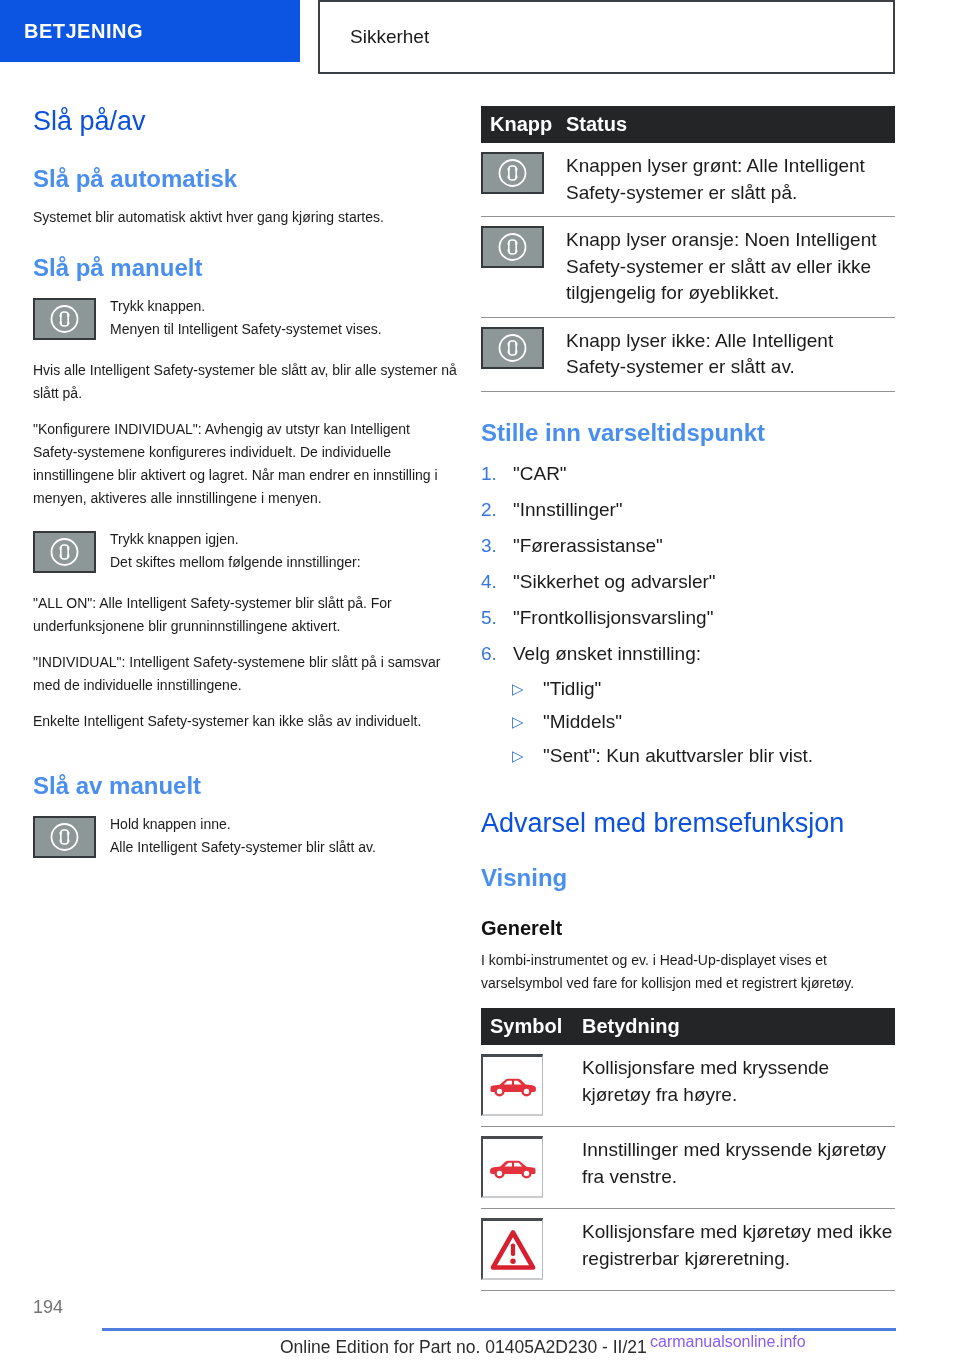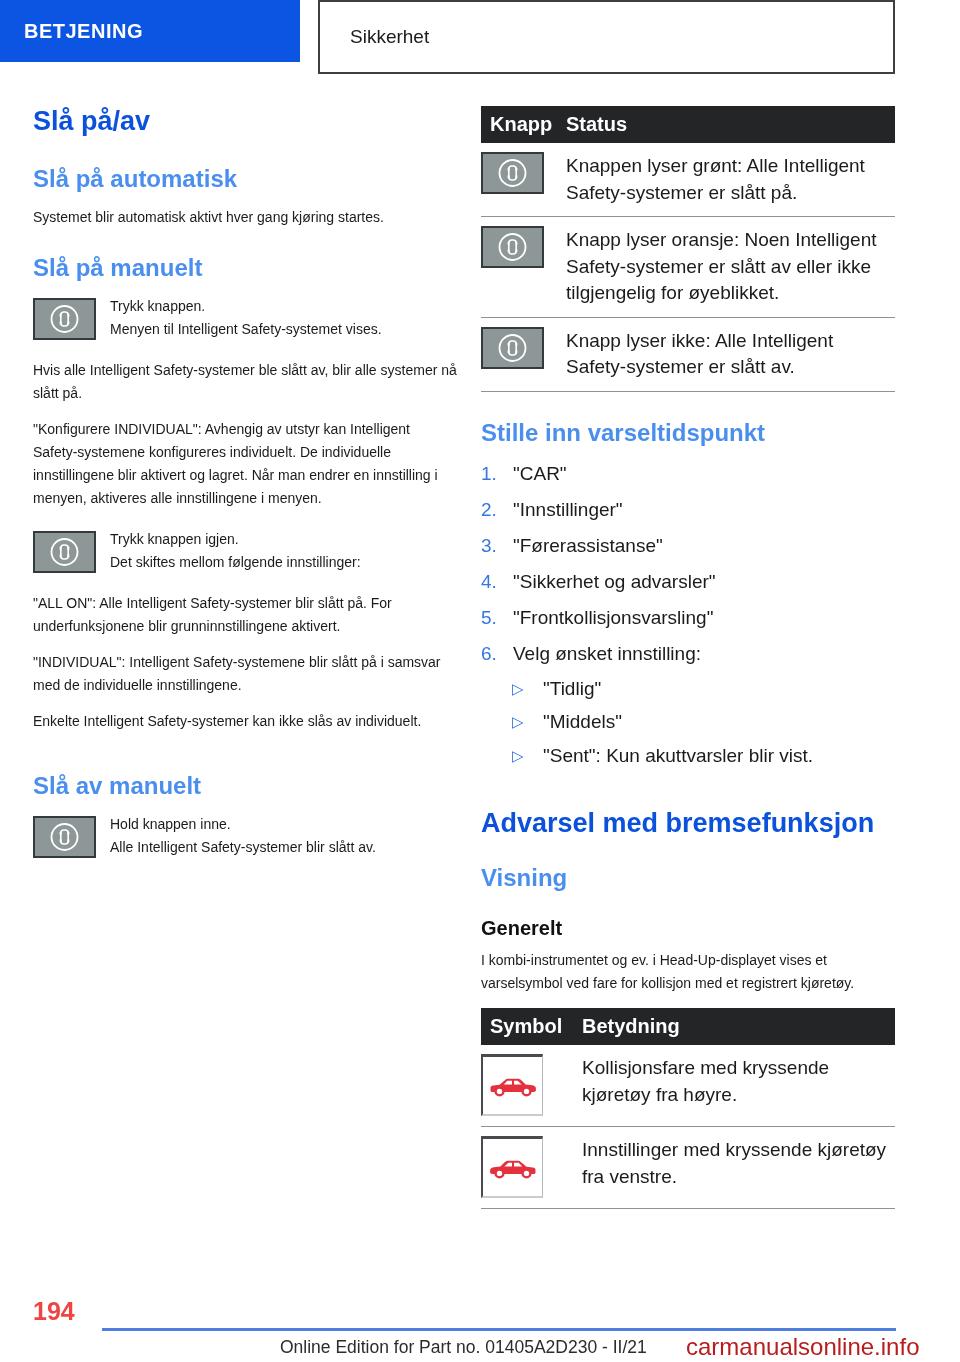--- a/index.html
+++ b/index.html
@@ -15,21 +15,21 @@
   }
   .section-box{
     position:absolute;left:318px;top:0;width:577px;height:74px;
     border:2px solid #3c4042;box-sizing:border-box;display:flex;align-items:center;
     padding-left:30px;font-size:19px;color:#1b1b1b;background:#fff;
   }
   
   .col-left{position:absolute;left:33px;top:98px;width:424px;}
   .col-right{position:absolute;left:481px;top:106px;width:414px;}
   p{font-size:14px;line-height:23px;margin:0 0 13px;}
-  h1{font-size:27px;line-height:30px;color:#0b51dc;margin:8px 0 0;font-weight:bold;}
+  h1{font-size:27px;line-height:30px;color:#0b51dc;margin:8px 0 0;font-weight:normal;}
   .h1-gap{margin-bottom:30px;}
   h2{font-size:24px;line-height:26px;color:#4a8fee;margin:26px 0 14px;font-weight:bold;}
   h3{font-size:20px;color:#111;margin:26px 0 9px;font-weight:bold;}
   
   .iconpara{margin:4px 0 13px;min-height:44px;}
   .iconpara .tile{float:left;margin:3px 14px 6px 0;}
   .iconpara p{margin:0;}
   .clear{clear:both;}
   
   .tbl{width:100%;}
@@ -52,24 +52,24 @@
     border-right:1px solid #b5b8ba;border-bottom:2px solid #c9cbcd;
     display:flex;align-items:center;justify-content:center;
   }
   
   .steps{margin:2px 0 0;}
   .step{display:flex;font-size:19px;line-height:36px;}
   .step .num{flex:0 0 32px;color:#3576e0;}
   .opt{display:flex;font-size:19px;line-height:33.5px;padding-left:31px;}
   .opt .tri{flex:0 0 31px;color:#2f6fe0;font-size:15px;}
   
-  .page-num{position:absolute;left:33px;top:1297px;font-size:25px;font-weight:bold;color:#ef4444;}
+  .page-num{position:absolute;left:33px;top:1297px;font-size:18px;font-weight:normal;color:#737373;}
   .footer-line{position:absolute;left:102px;top:1328px;width:794px;height:3px;background:#4d7ee0;}
   .edition{position:absolute;left:280px;top:1337px;font-size:17.5px;color:#2c2c2c;white-space:nowrap;}
-  .watermark{position:absolute;left:686px;top:1333px;font-size:24px;color:#b91c1c;white-space:nowrap;}
+  .watermark{position:absolute;left:650px;top:1333px;font-size:16px;color:#8b5cf6;white-space:nowrap;}
 </style>
 </head>
 <body>
 
 <svg width="0" height="0" style="position:absolute">
   <defs>
     <g id="is-button">
       <rect x="1" y="1" width="61" height="40" fill="#8d9798" stroke="#34393b" stroke-width="2"></rect>
       <circle cx="31.5" cy="21" r="13" fill="none" stroke="#ffffff" stroke-width="1.8"></circle>
       <rect x="27.8" y="14" width="7.4" height="14" rx="3" fill="none" stroke="#ffffff" stroke-width="1.6"></rect>
@@ -240,20 +240,30 @@
       <div class="trow sym">
         <span class="icol">
             <span class="symbox">
           <svg width="48" height="22" viewBox="0 0 48 22" style="transform:scaleX(-1)">
                 <use href="#red-car"></use>
               </svg>
         </span>
           </span>
         <span class="tcol">Innstillinger med kryssende kjøretøy fra venstre.</span>
       </div>
+      <div class="trow sym">
+        <span class="icol">
+            <span class="symbox">
+          <svg width="46" height="42" viewBox="0 0 46 42">
+                <use href="#warn-tri"></use>
+              </svg>
+        </span>
+          </span>
+        <span class="tcol">Kollisjonsfare med kjøretøy med ikke registrerbar kjøreretning.</span>
+      </div>
     </div>
   </div>
 
   <div class="page-num">194</div>
   <div class="footer-line"></div>
   <div class="edition">Online Edition for Part no. 01405A2D230 - II/21</div>
   <div class="watermark">carmanualsonline.info</div>
 
 </div>
 

